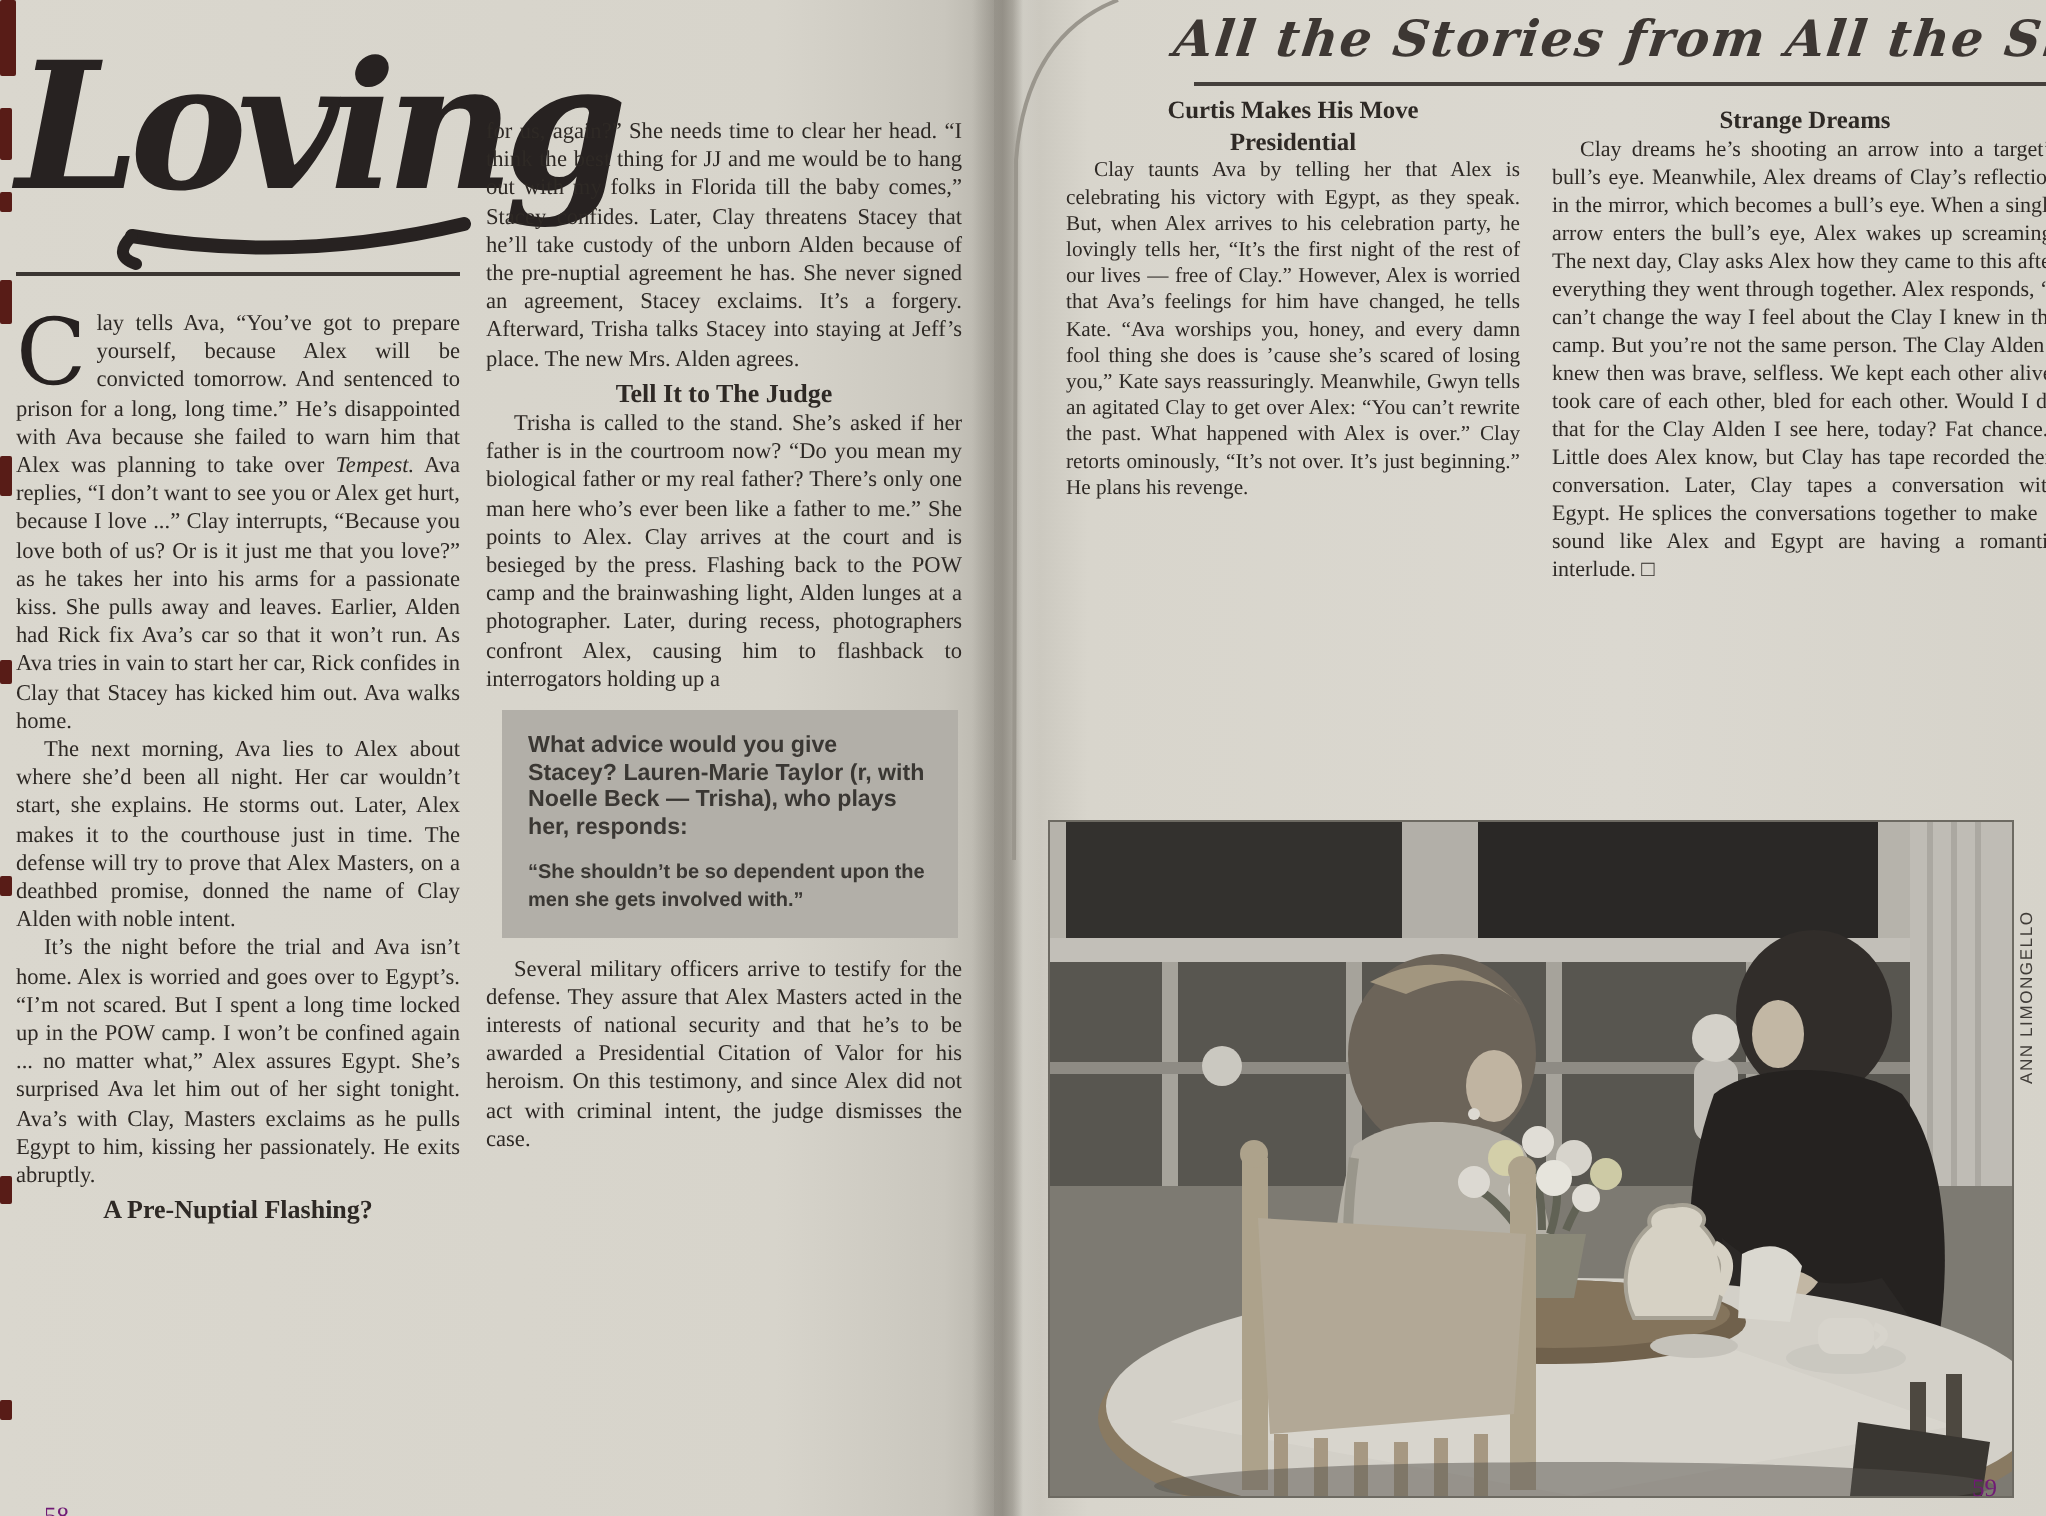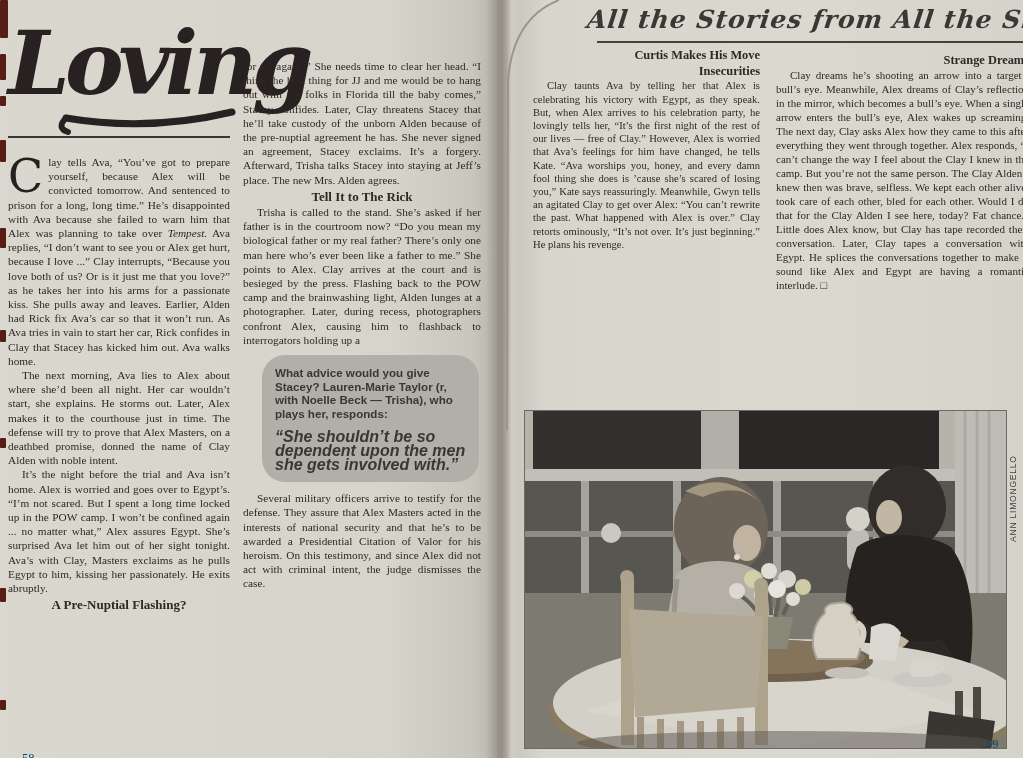--- a/index.html
+++ b/index.html
@@ -42,45 +42,45 @@
   .logo-rule{position:absolute;left:8px;top:136px;width:222px;height:2px;background:#3b3632;}
   
   .col{position:absolute;text-align:justify;}
   .col p{margin:0;text-indent:14px;}
   .col p.noindent{text-indent:0;margin-top:13px;}
   .col-1{left:8px;top:142px;width:222px;font-size:11.3px;line-height:14.2px;}
   .col-2{left:243px;top:46px;width:238px;font-size:11.3px;line-height:14.2px;}
   .col-3{left:533px;top:46px;width:227px;font-size:10.6px;line-height:13.2px;}
   .col-4{left:776px;top:50px;width:253px;font-size:11px;line-height:14px;}
   .col-head{margin:3px 0 1px;text-align:center;font-weight:bold;font-size:13px;text-indent:0;}
-  .col-3 .col-head,.col-4 .col-head{font-size:12.4px;text-align:right;}
+  .col-3 .col-head,.col-4 .col-head{font-size:12.4px;}
   .dropcap{
     float:left;font-family:"DejaVu Serif",serif;
     font-size:46px;line-height:38px;padding:2px 5px 0 0;color:#262120;
   }
   .show-title{font-style:italic;}
   
   .quote-box{
-    background:#b2afa8;margin:8px 2px 9px 19px;padding:11px 13px;
+    background:#b2afa8;margin:8px 2px 9px 8px;padding:11px 13px;
     font-family:"Liberation Sans",sans-serif;font-weight:bold;
-    color:#3a3733;font-size:11.6px;line-height:13.6px;text-align:left;border-radius:23px;
+    color:#3a3733;font-size:11.6px;line-height:13.6px;text-align:left;
   }
   .quote-box .lead{margin:0 0 10px 0;text-indent:0;}
-  .quote-box .quote{margin:0;text-indent:0;font-style:italic;font-size:16px;}
+  .quote-box .quote{margin:0;text-indent:0;font-size:10px;}
   
   .photo-frame{
     position:absolute;left:524px;top:410px;width:481px;height:337px;
     border:1px solid #6d6a62;background:#8f8c84;
   }
   .photo-credit{
     position:absolute;left:1008px;top:412px;height:130px;
     writing-mode:vertical-rl;transform:rotate(180deg);
     font-family:"Liberation Sans",sans-serif;font-size:8.5px;letter-spacing:.8px;color:#403c38;
   }
-  .page-num{position:absolute;font-size:12.5px;color:#0c4a6e;}
+  .page-num{position:absolute;font-size:12.5px;color:#701a75;}
   .page-num-right{left:986px;top:737px;}
   .page-num-left{left:22px;top:751px;}
 </style>
 </head>
 <body>
 
 <div class="page-left"></div>
 
 <div class="page-right"></div>
 <div class="gutter-shadow"></div>
@@ -110,32 +110,32 @@
 
 <div class="col col-1">
   <p class="noindent"><span class="dropcap">C</span><span>lay tells Ava, “You’ve got to prepare yourself, because Alex will be convicted tomorrow. And sentenced to prison for a long, long time.” He’s disappointed with Ava because she failed to warn him that Alex was planning to take over </span><span class="show-title">Tempest.</span><span> Ava replies, “I don’t want to see you or Alex get hurt, because I love ...” Clay interrupts, “Because you love both of us? Or is it just me that you love?” as he takes her into his arms for a passionate kiss. She pulls away and leaves. Earlier, Alden had Rick fix Ava’s car so that it won’t run. As Ava tries in vain to start her car, Rick confides in Clay that Stacey has kicked him out. Ava walks home.</span></p>
   <p>The next morning, Ava lies to Alex about where she’d been all night. Her car wouldn’t start, she explains. He storms out. Later, Alex makes it to the courthouse just in time. The defense will try to prove that Alex Masters, on a deathbed promise, donned the name of Clay Alden with noble intent.</p>
   <p>It’s the night before the trial and Ava isn’t home. Alex is worried and goes over to Egypt’s. “I’m not scared. But I spent a long time locked up in the POW camp. I won’t be confined again ... no matter what,” Alex assures Egypt. She’s surprised Ava let him out of her sight tonight. Ava’s with Clay, Masters exclaims as he pulls Egypt to him, kissing her passionately. He exits abruptly.</p>
   <h3 class="col-head">A Pre-Nuptial Flashing?</h3>
 </div>
 
 <div class="col col-2">
   <p class="noindent">for us, again?” She needs time to clear her head. “I think the best thing for JJ and me would be to hang out with my folks in Florida till the baby comes,” Stacey confides. Later, Clay threatens Stacey that he’ll take custody of the unborn Alden because of the pre-nuptial agreement he has. She never signed an agreement, Stacey exclaims. It’s a forgery. Afterward, Trisha talks Stacey into staying at Jeff’s place. The new Mrs. Alden agrees.</p>
-  <h3 class="col-head">Tell It to The Rick</h3>
+  <h3 class="col-head">Tell It to The Judge</h3>
   <p>Trisha is called to the stand. She’s asked if her father is in the courtroom now? “Do you mean my biological father or my real father? There’s only one man here who’s ever been like a father to me.” She points to Alex. Clay arrives at the court and is besieged by the press. Flashing back to the POW camp and the brainwashing light, Alden lunges at a photographer. Later, during recess, photographers confront Alex, causing him to flashback to interrogators holding up a</p>
   <div class="quote-box">
     <p class="lead">What advice would you give Stacey? Lauren-Marie Taylor (r, with Noelle Beck — Trisha), who plays her, responds:</p>
     <p class="quote">“She shouldn’t be so dependent upon the men she gets involved with.”</p>
   </div>
   <p>Several military officers arrive to testify for the defense. They assure that Alex Masters acted in the interests of national security and that he’s to be awarded a Presidential Citation of Valor for his heroism. On this testimony, and since Alex did not act with criminal intent, the judge dismisses the case.</p>
 </div>
 
 <div class="col col-3">
   <h3 class="col-head">Curtis Makes His Move</h3>
-  <h3 class="col-head">Insecurities</h3>
+  <h3 class="col-head">Presidential</h3>
   <p>Clay taunts Ava by telling her that Alex is celebrating his victory with Egypt, as they speak. But, when Alex arrives to his celebration party, he lovingly tells her, “It’s the first night of the rest of our lives — free of Clay.” However, Alex is worried that Ava’s feelings for him have changed, he tells Kate. “Ava worships you, honey, and every damn fool thing she does is ’cause she’s scared of losing you,” Kate says reassuringly. Meanwhile, Gwyn tells an agitated Clay to get over Alex: “You can’t rewrite the past. What happened with Alex is over.” Clay retorts ominously, “It’s not over. It’s just beginning.” He plans his revenge.</p>
 </div>
 
 <div class="col col-4">
   <h3 class="col-head">Strange Dreams</h3>
   <p>Clay dreams he’s shooting an arrow into a target’s bull’s eye. Meanwhile, Alex dreams of Clay’s reflection in the mirror, which becomes a bull’s eye. When a single arrow enters the bull’s eye, Alex wakes up screaming. The next day, Clay asks Alex how they came to this after everything they went through together. Alex responds, “I can’t change the way I feel about the Clay I knew in the camp. But you’re not the same person. The Clay Alden I knew then was brave, selfless. We kept each other alive, took care of each other, bled for each other. Would I do that for the Clay Alden I see here, today? Fat chance.” Little does Alex know, but Clay has tape recorded their conversation. Later, Clay tapes a conversation with Egypt. He splices the conversations together to make it sound like Alex and Egypt are having a romantic interlude. □</p>
 </div>
 
 <div class="photo-frame">
   <svg width="481" height="337" viewBox="0 0 481 337">

